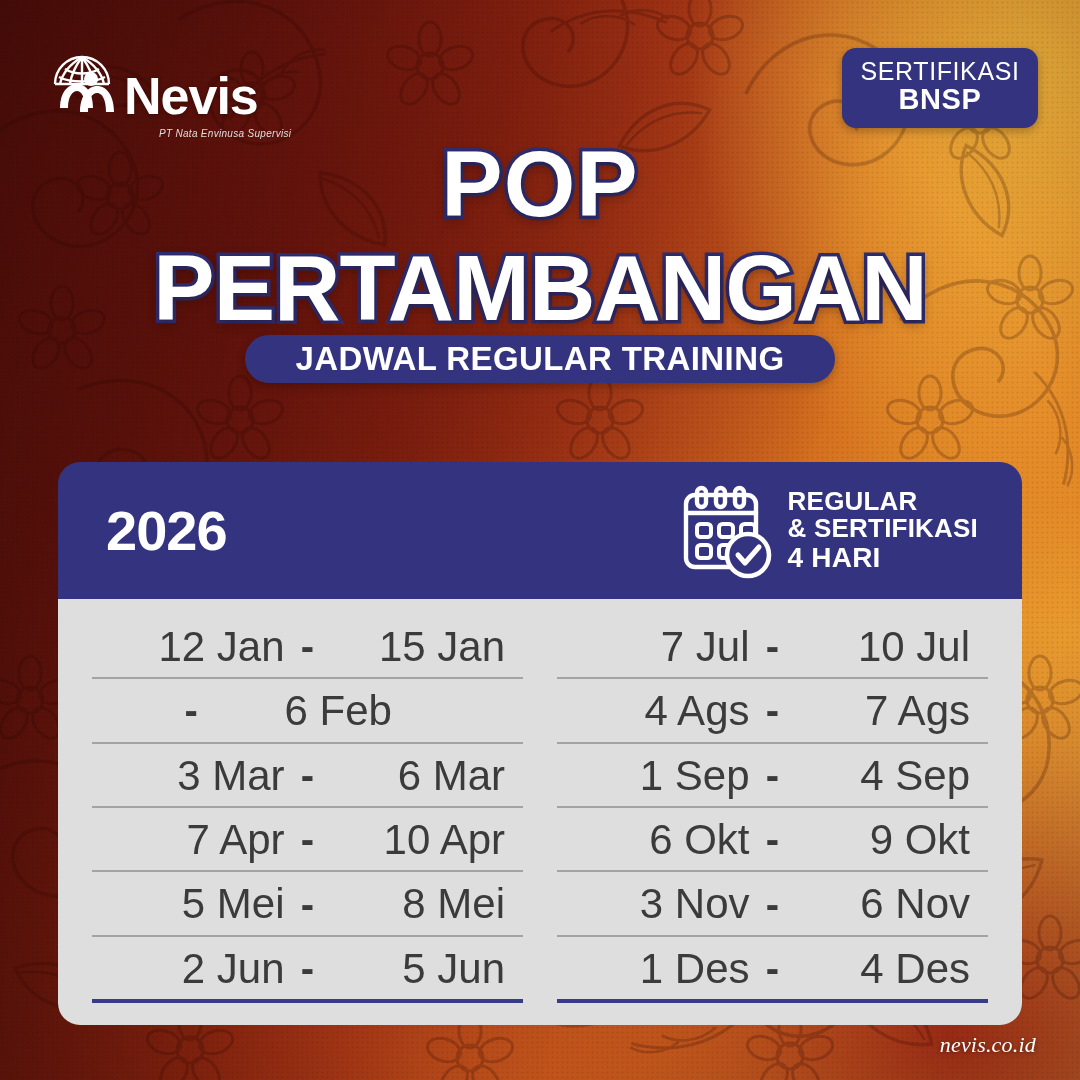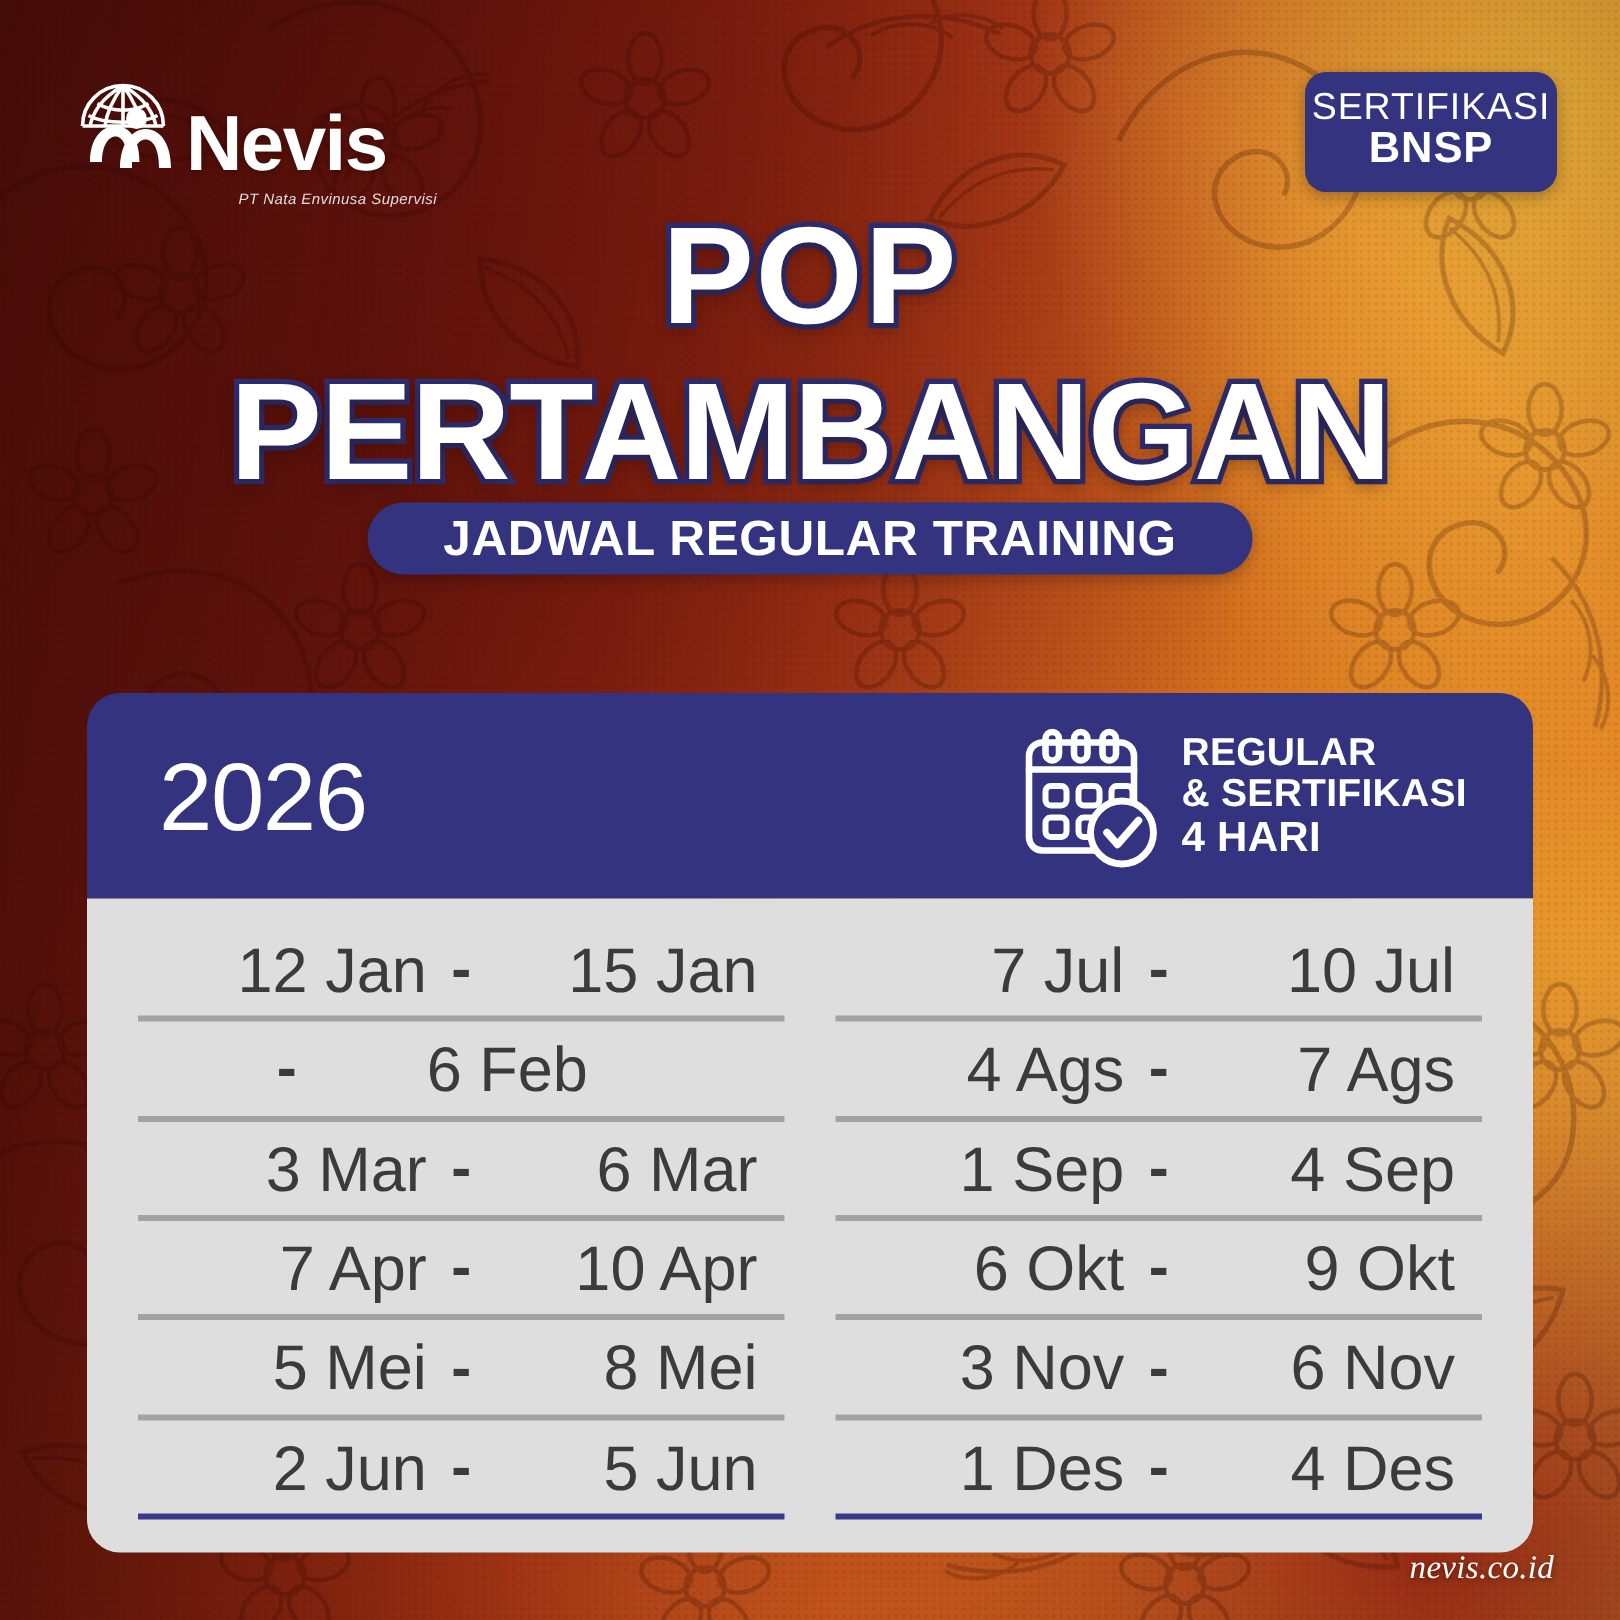--- a/index.html
+++ b/index.html
@@ -49,21 +49,21 @@
   }
   #logo .tagline {
     position:absolute; left:96px; top:92px;
     font-size:10px; color:#e5e5e5; letter-spacing:.3px; font-style:italic;
     opacity:.96; white-space:nowrap;margin-left:17px;
   }
 
   
   #bnsp {
     position:absolute; right:42px; top:48px;
-    width:168px; padding:10px 0 13px;
+    width:196px; padding:10px 0 13px;
     background:#33337f; border-radius:14px; text-align:center;
     box-shadow:0 3px 10px rgba(0,0,0,.28);
   }
   #bnsp .l1 { font-size:25px; color:#fff; letter-spacing:.6px; line-height:1.04; }
   #bnsp .l2 { font-size:29px; font-weight:bold; color:#fff; letter-spacing:.6px; line-height:1.06; }
 
   
   #headline { position:absolute; left:0; right:0; top:138px; text-align:center; }
   #headline .t1, #headline .t2 {
     color:#fff; font-weight:bold; line-height:1;
@@ -86,40 +86,40 @@
 
   
   #card { position:absolute; left:58px; top:462px; width:964px; }
   #card-head {
     background:#33337f;
     border-radius:22px 22px 0 0;
     height:137px;
     display:flex; align-items:center; justify-content:space-between;
     padding:0 44px 0 48px;
   }
-  #year { color:#fff; font-size:64px; font-weight:normal; letter-spacing:-1px; line-height:1; }
+  #year { color:#fff; font-size:56px; font-weight:bold; letter-spacing:-1px; line-height:1; }
   #badge4 { display:flex; align-items:center; gap:16px; }
   #badge4 .cal { width:92px; height:100px; flex:none; }
   #badge4 .txt { color:#fff; line-height:1.03; }
   #badge4 .b1 { font-size:26px; font-weight:bold; letter-spacing:.2px; }
   #badge4 .b2 { font-size:26px; font-weight:bold; letter-spacing:.2px; }
   #badge4 .b3 { font-size:28px; font-weight:bold; letter-spacing:.2px; margin-top:2px; }
 
   #card-body {
     background:#dedede;
     border-radius:0 0 22px 22px;
     padding:16px 34px 22px;
     display:flex; gap:34px;
   }
   .sched-col { flex:1; }
   .sched-row {
     display:grid; grid-template-columns:1fr 46px 1fr;
     align-items:center;
     padding:9px 6px 8px;
-    border-bottom:4px solid #a3a3a3;
+    border-bottom:2px solid #a3a3a3;
   }
   .sched-col .sched-row:last-child { border-bottom:4px solid #3a3a8c; }
   .sched-row .start { text-align:right; }
   .sched-row .sep   { text-align:center; }
   .sched-row .end   { text-align:right; padding-right:12px; }
   .sched-row span {
     font-size:42px; color:#3b3b3b; line-height:1.08; white-space:nowrap;
   }
   .sched-row .sep span { font-weight:bold; font-size:40px; }
 

